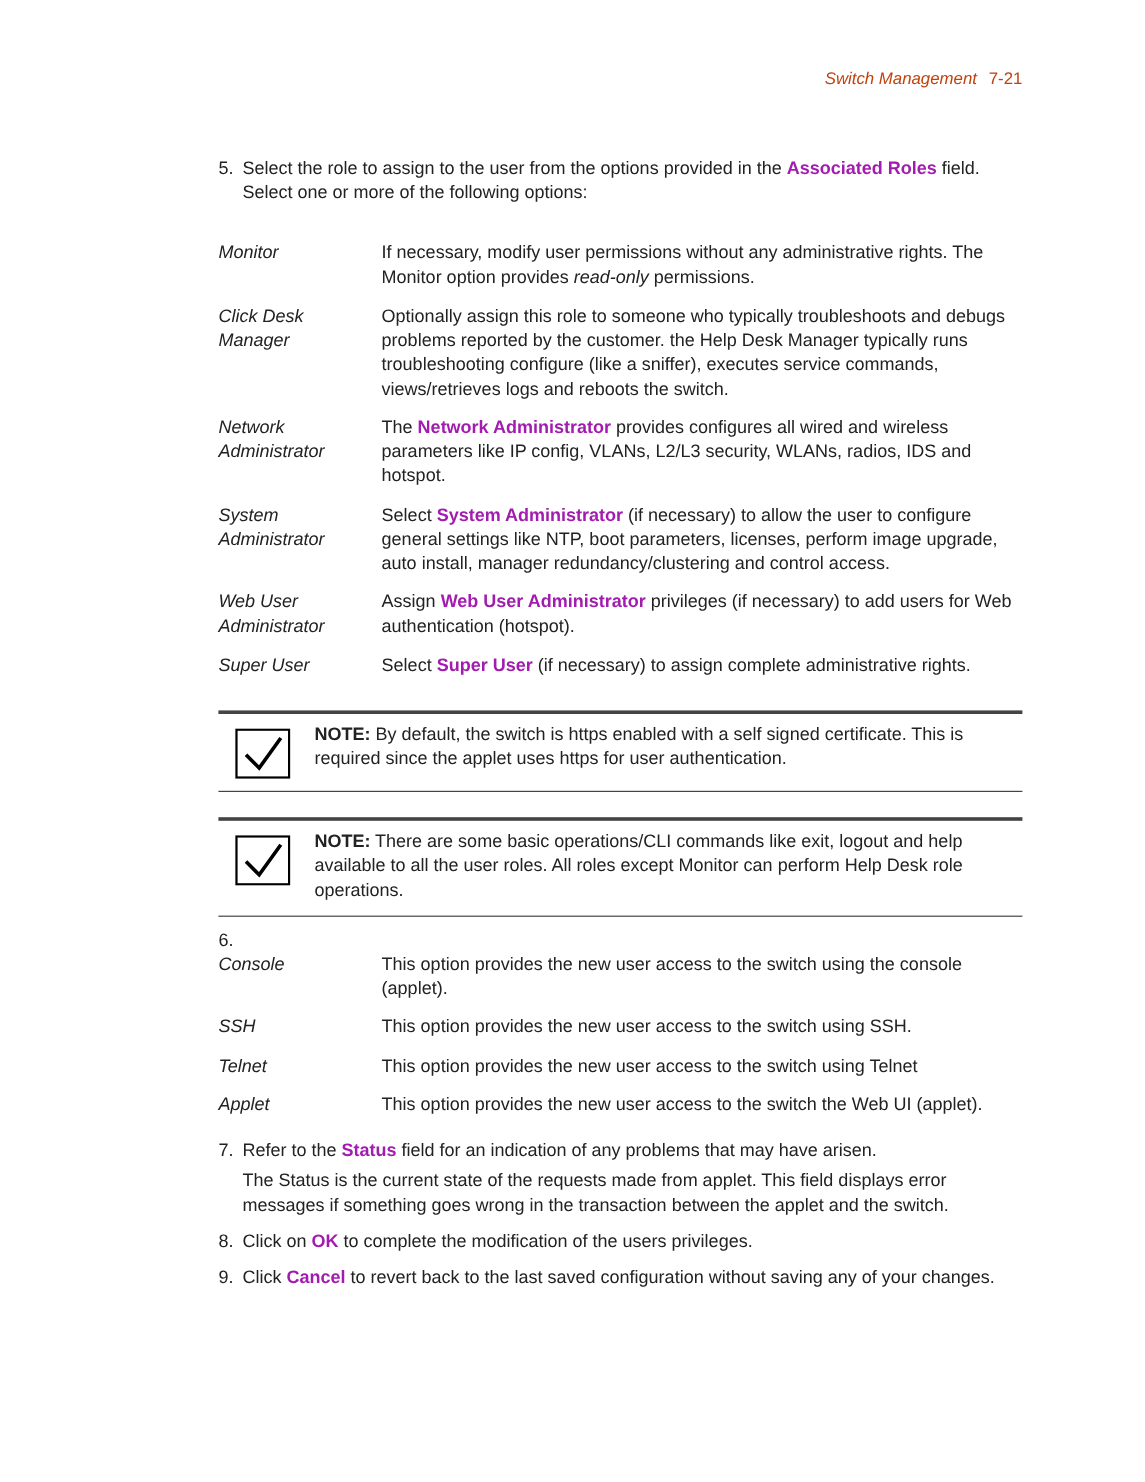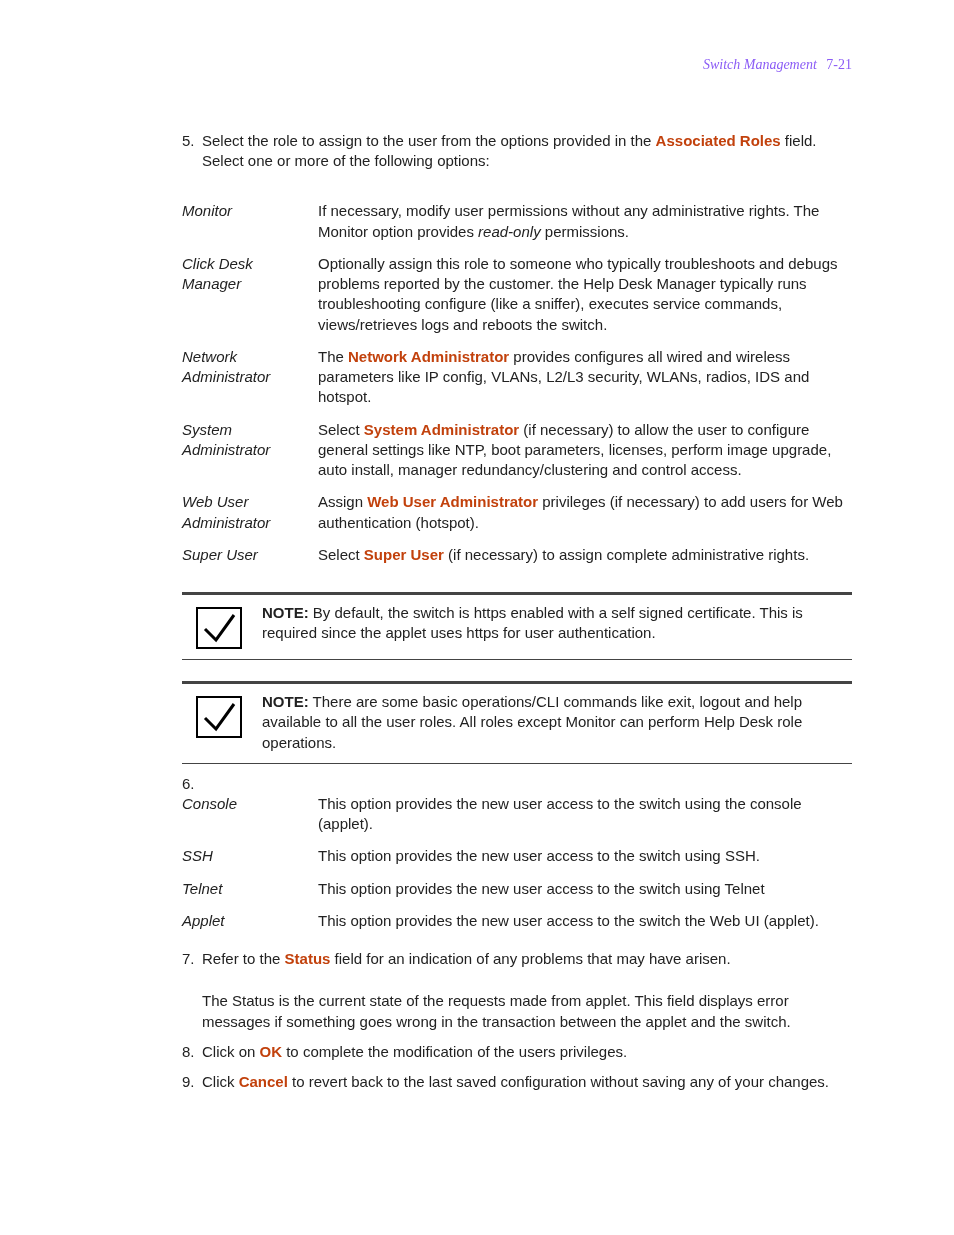--- a/index.html
+++ b/index.html
@@ -12,44 +12,43 @@
     margin: 0;
     padding: 56px 102px 60px 102px;
     width: 954px;
     box-sizing: border-box;
   }
   .header {
     text-align: right;
     font-size: 14px;
     padding-right: 0;
     margin-bottom: 56px;
-    color: #8b5cf6;
-    font-family: Liberation Serif, serif;
+    color: #c2410c;
   }
   .header .title { font-style: italic; }
   .header .page { margin-left: 6px; }
   ol.main {
     list-style: none;
     padding: 0;
     margin: 0 0 0 80px;
   }
   ol.main > li {
     margin-bottom: 10px;
     position: relative;
     padding-left: 20px;
   }
   ol.main > li .num {
     position: absolute;
     left: 0;
     top: 0;
   }
   .sub-indent {
-    margin-top: 22px;
-  }
-  .bold-link { color: #c2410c; font-weight: 600; text-align: right; }
+    margin-top: 5px;
+  }
+  .bold-link { color: #a21caf; font-weight: 600; text-align: right; }
   .ital { font-style: italic; }
   table.def {
     border-collapse: collapse;
     margin-left: 80px;
     margin-top: 24px;
     margin-bottom: 12px;
     width: calc(100% - 80px);
   }
   table.def td {
     vertical-align: top;

